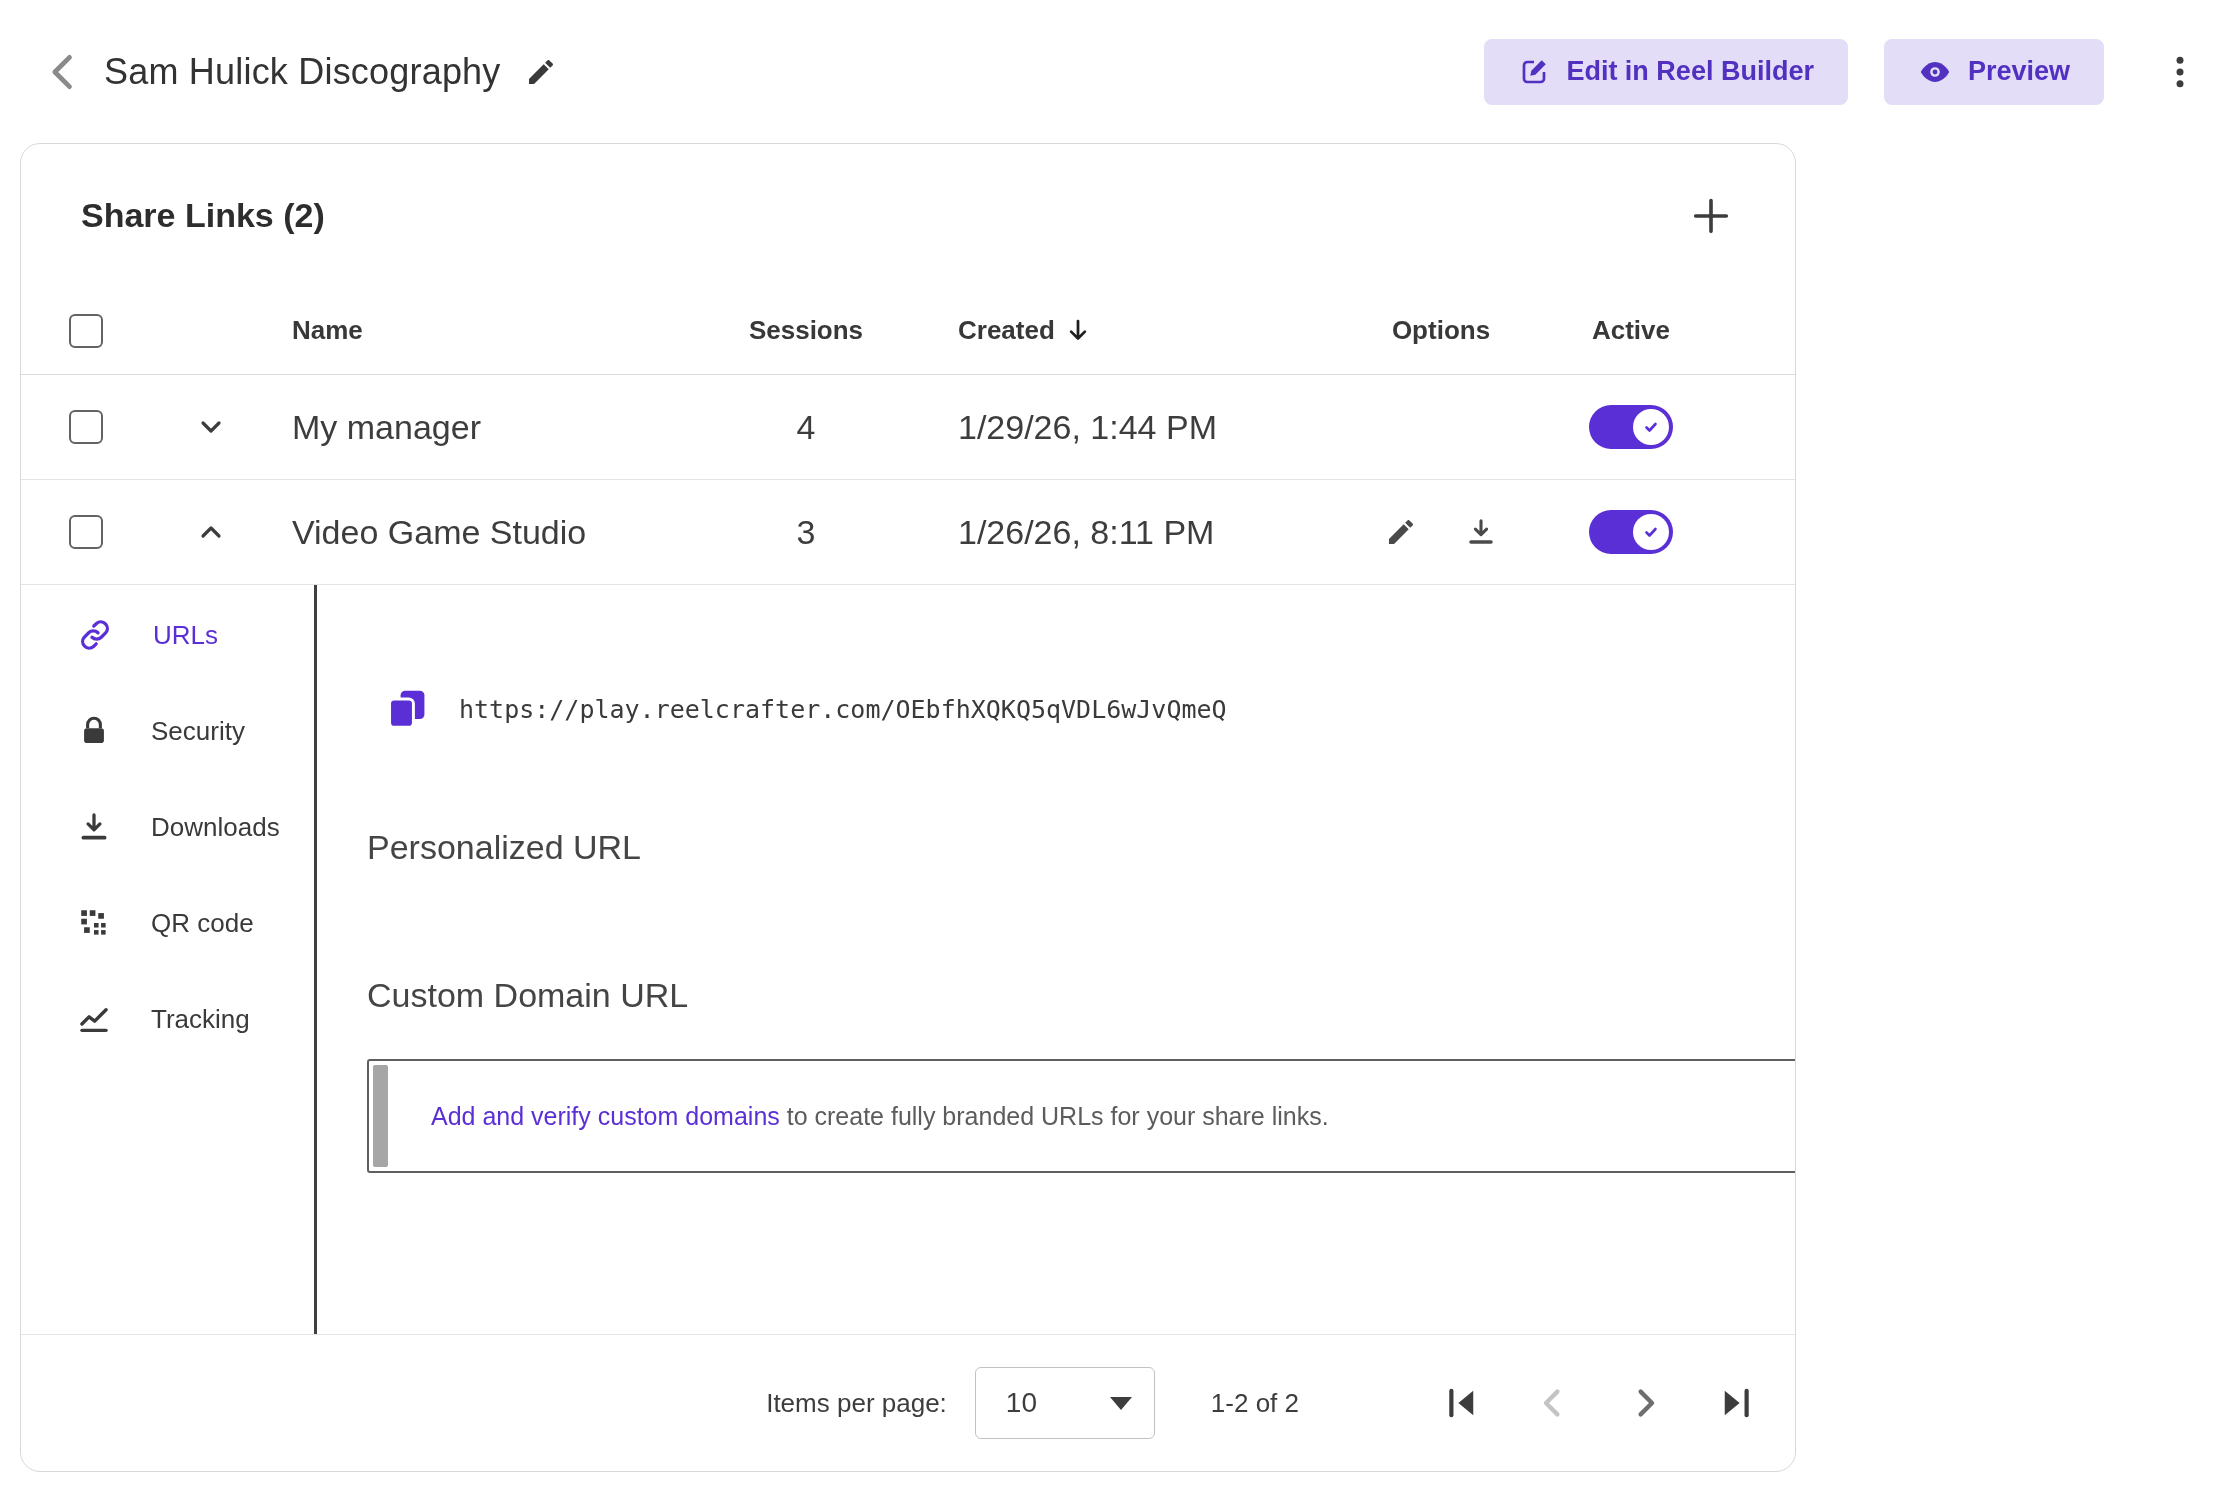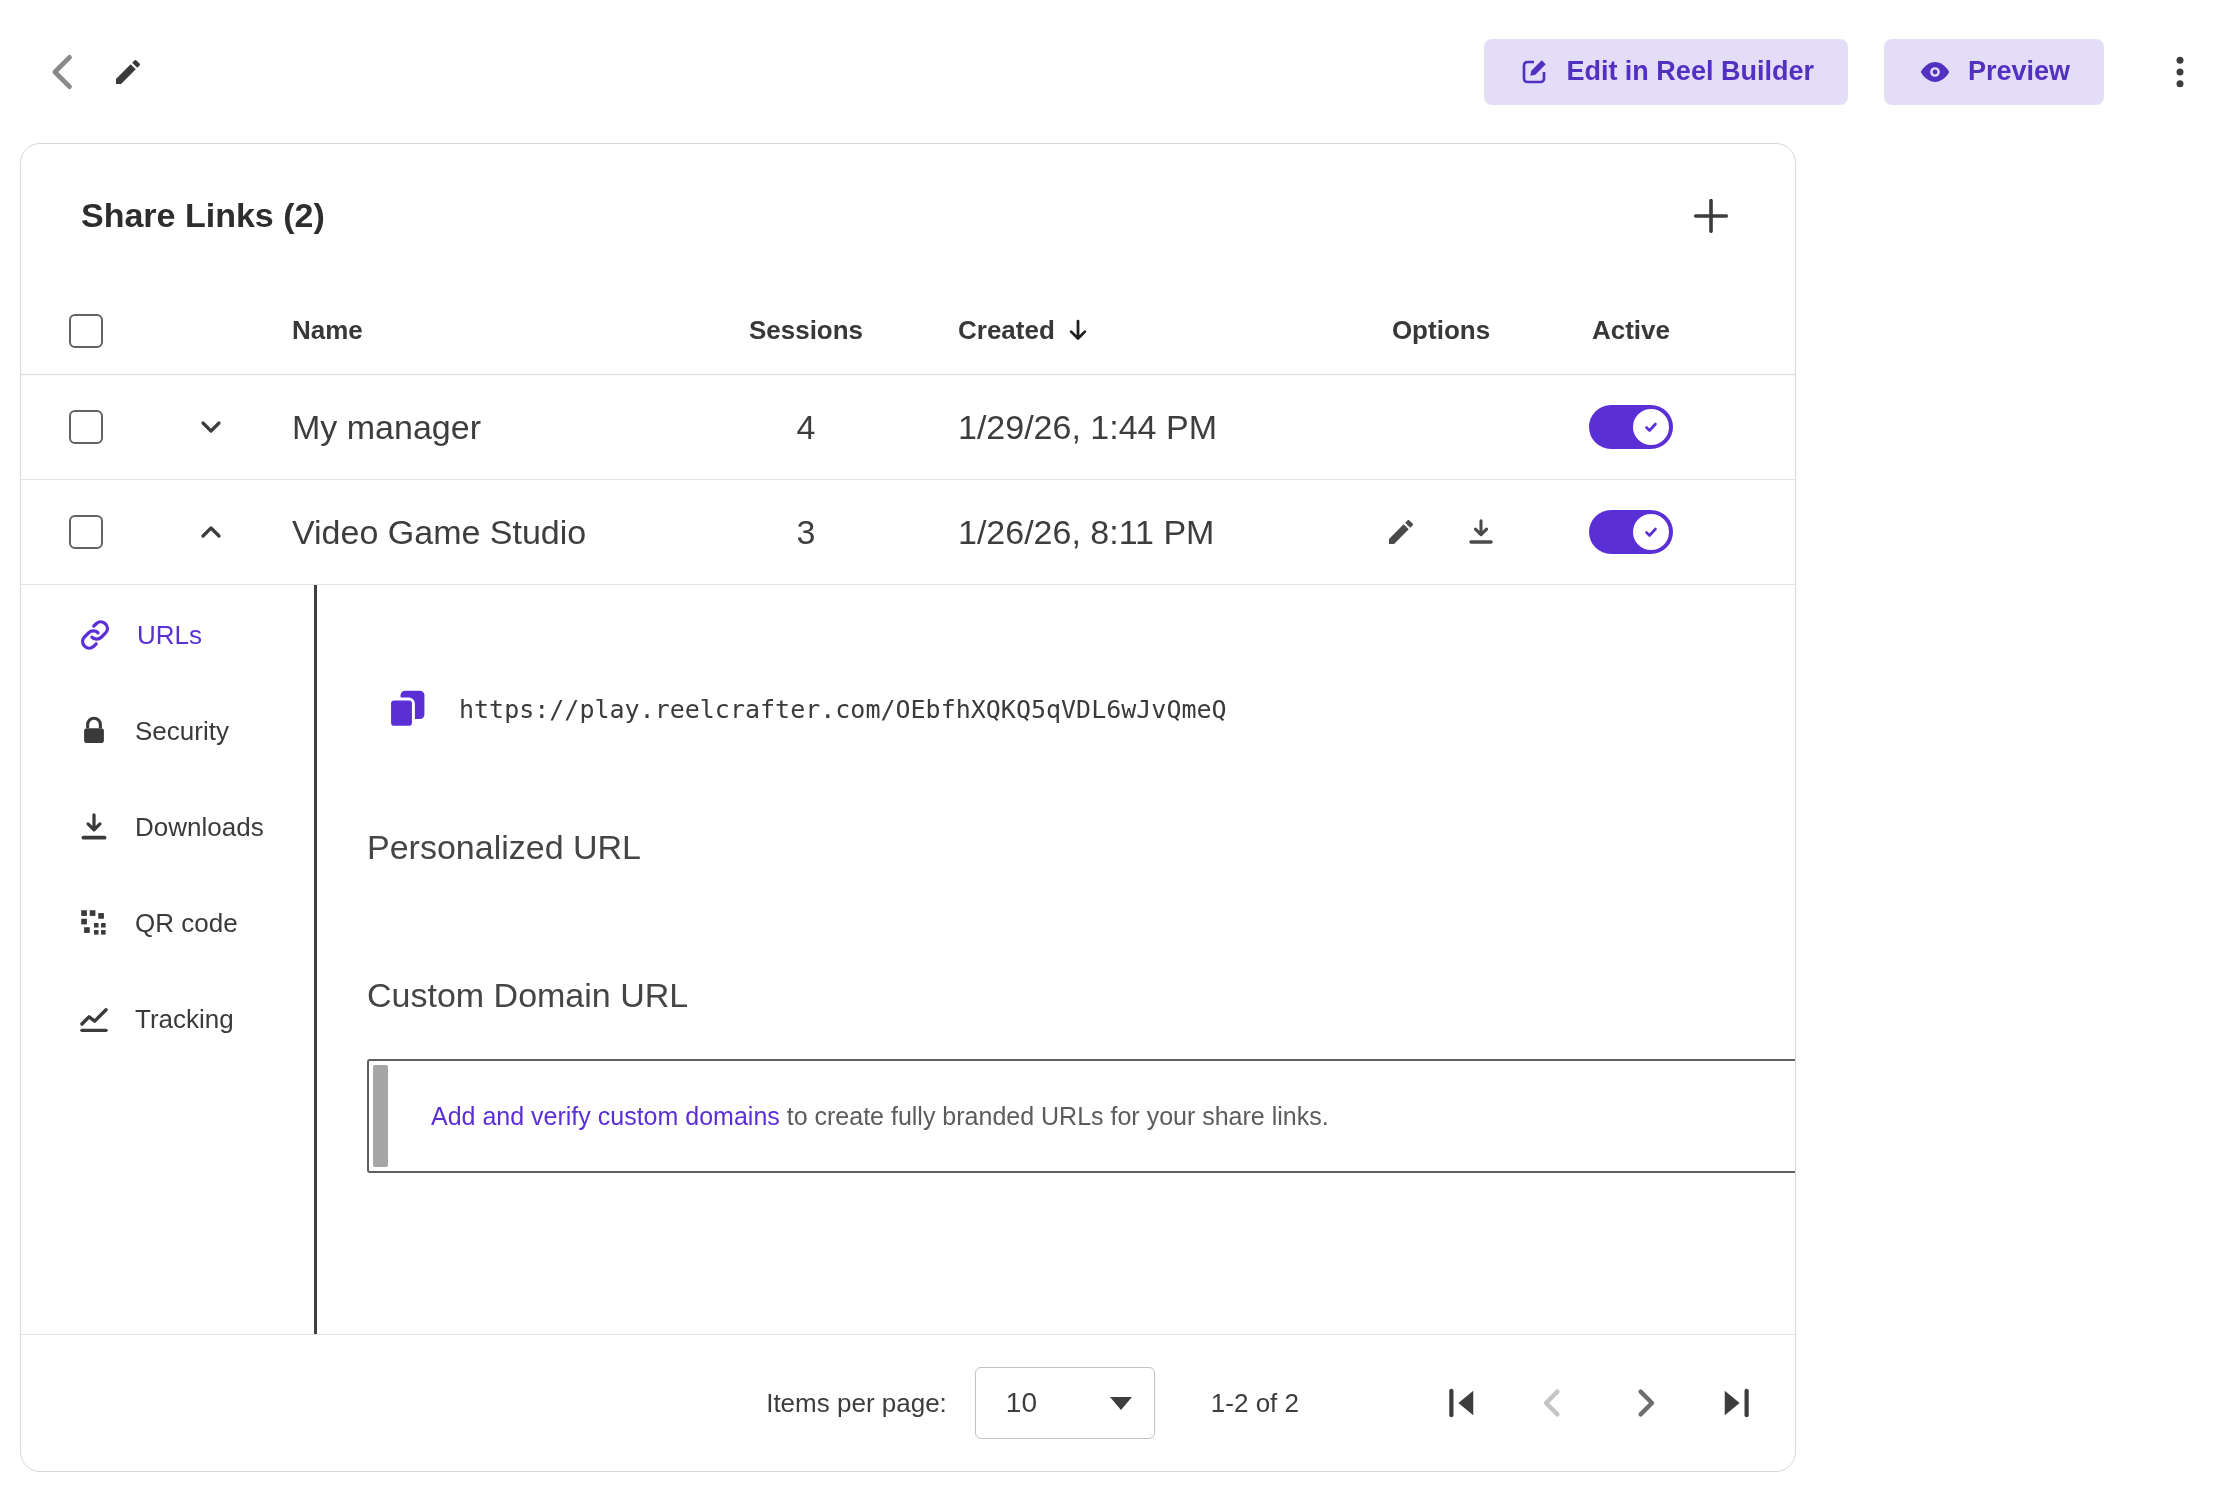--- a/index.html
+++ b/index.html
@@ -56,21 +56,21 @@
 
   .toggle {
     width:84px; height:44px; border-radius:22px; background:#5b2fd6;
     display:inline-flex; align-items:center; justify-content:flex-end; padding:4px; cursor:pointer;
   }
   .toggle .knob { width:36px; height:36px; border-radius:50%; background:#fff; display:flex; align-items:center; justify-content:center; }
 
   
   .detail { flex:1; display:flex; border-bottom:1px solid #e4e4e4; overflow:hidden; }
   .side-tabs { width:296px; min-width:296px; border-right:3px solid #3f3f3f; padding-top:2px; }
-  .tab { height:96px; display:flex; align-items:center; gap:24px; padding-left:56px;
+  .tab { height:96px; display:flex; align-items:center; gap:40px; padding-left:56px;
          font-size:26px; font-weight:500; color:#3a3a3a; cursor:pointer; }
   .tab.active { color:#5b2fd6; }
 
   .detail-content { flex:1; padding:56px 0 0 50px; }
   .sec-heading { font-size:34px; font-weight:400; color:#454545; line-height:40px; }
   .url-row { display:flex; align-items:center; gap:26px; margin:42px 0 0 14px;
              font-size:25px; color:#3a3a3a; }
   .h-pers { margin-top:92px; }
   .purl-row { display:flex; align-items:center; margin:30px 0 0 14px; }
   .purl-prefix { margin-left:26px; font-size:25px; color:#3a3a3a; }
@@ -111,20 +111,21 @@
 <body>
 
 <div class="topbar">
   <button class="back-btn">
     <span>
       <svg width="44" height="44" viewBox="0 0 24 24">
           <path d="M15 4l-8 8 8 8" stroke="#8a8a8a" stroke-width="2.6" fill="none" stroke-linecap="round" stroke-linejoin="round"></path>
         </svg>
     </span>
   </button>
+  <div class="page-title">Sam Hulick Discography</div>
   <button class="title-edit-btn">
     <span>
       <svg width="32" height="32" viewBox="0 0 24 24">
           <path fill="#3a3a3a" d="M3 17.2V21h3.8L17.8 10 14 6.2 3 17.2zm17.7-10.1c.4-.4.4-1 0-1.4l-2.4-2.4c-.4-.4-1-.4-1.4 0l-1.8 1.8 3.8 3.8 1.8-1.8z"></path>
         </svg>
     </span>
   </button>
 
   <div class="topbar-actions">
     <button class="action-btn">

